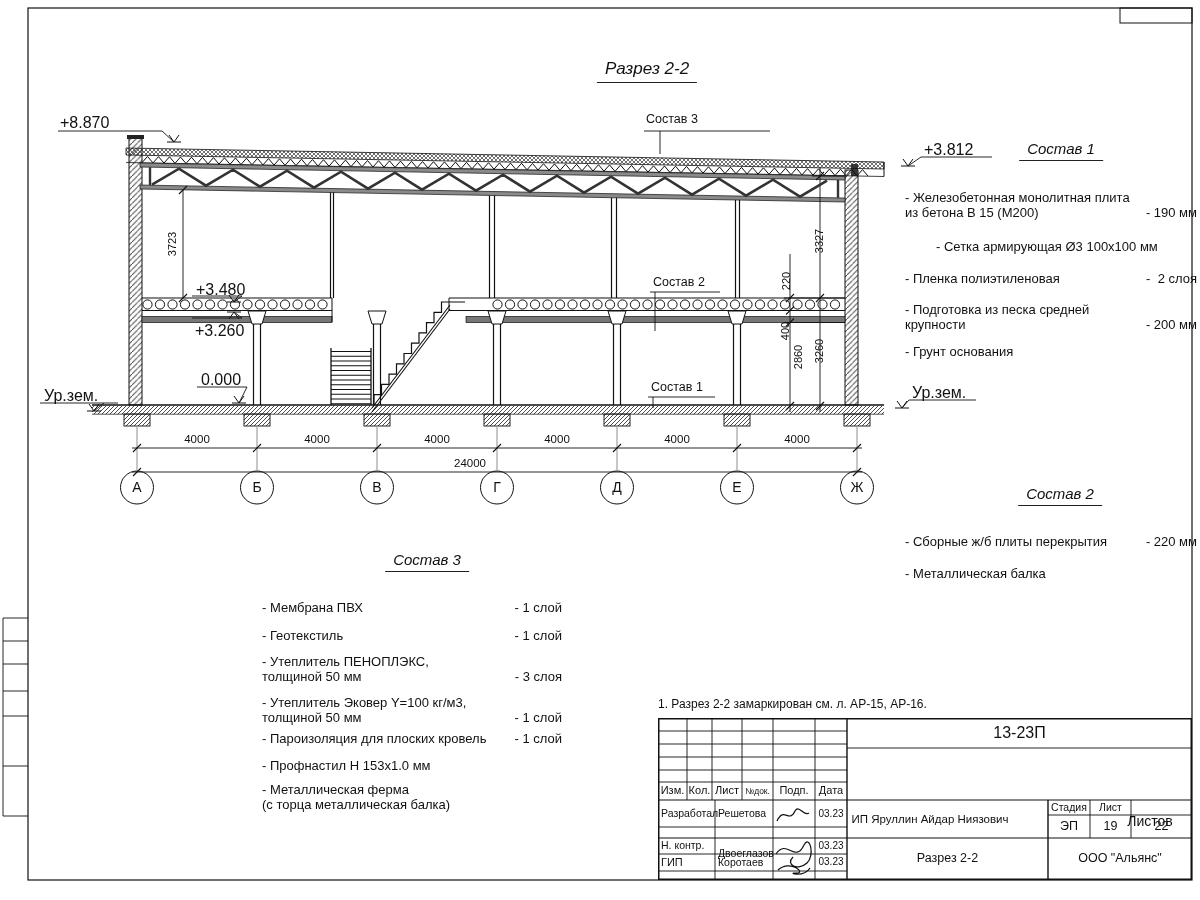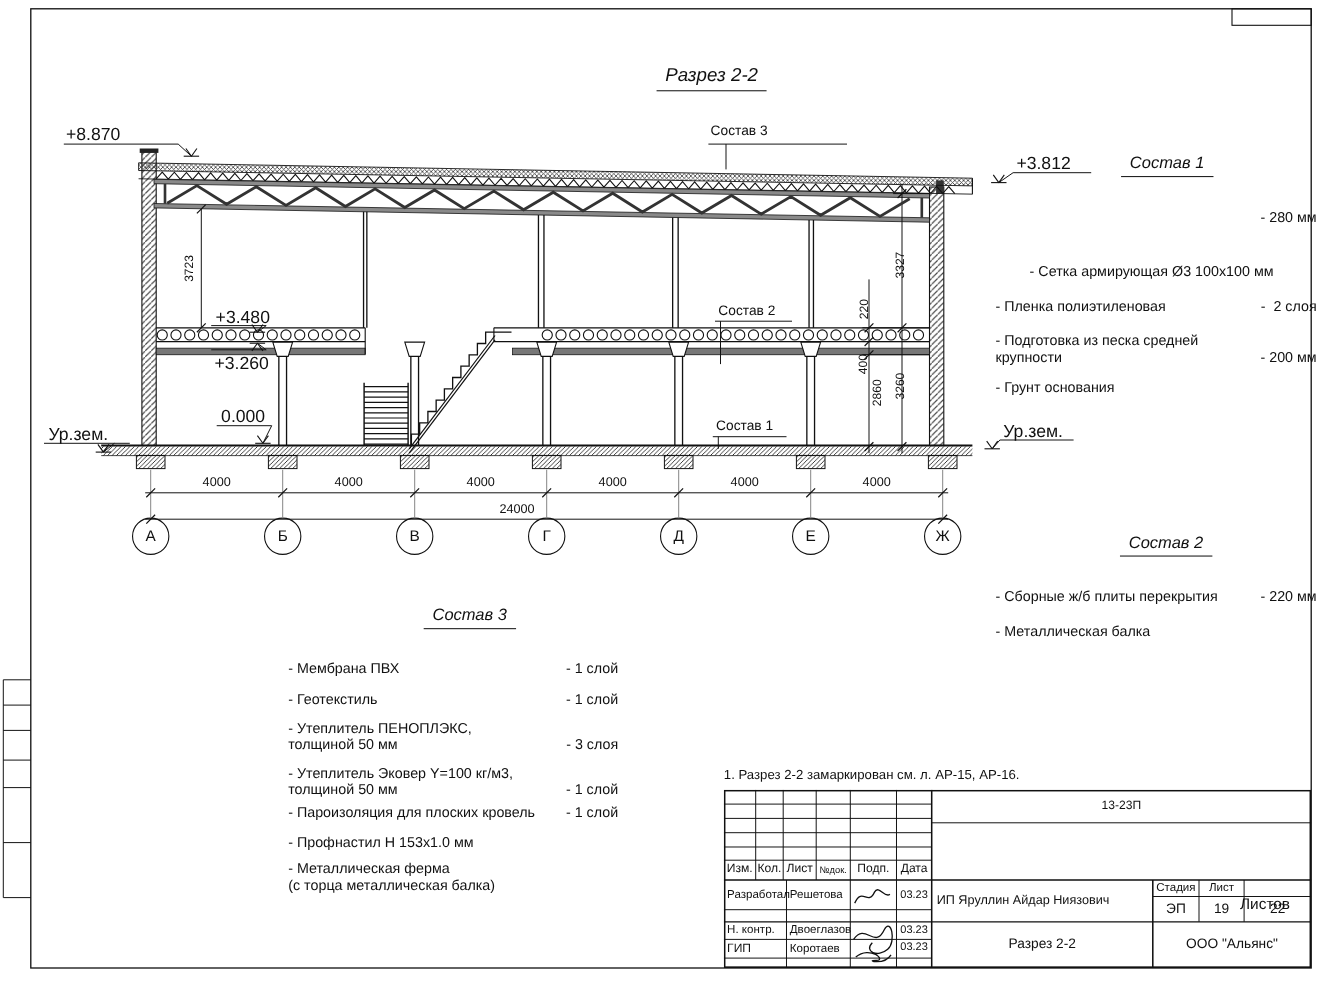--- a/index.html
+++ b/index.html
@@ -282,21 +282,23 @@
 <div class="axisl" style="left:600.5px;top:471px">Д</div>
 <div class="axisl" style="left:720.5px;top:471px">Е</div>
 <div class="axisl" style="left:840.5px;top:471px">Ж</div>
 
 <div class="t callout" style="left:646px;top:112px">Состав 3</div>
 <div class="t callout" style="left:653px;top:275px">Состав 2</div>
 <div class="t callout" style="left:651px;top:380px">Состав 1</div>
 
 <div class="t c hdr" style="left:1061px;top:140px;font-size:15px">Состав 1</div>
 <div class="lst" style="left:905px;top:190px;width:292px">
-  <span class="vl">- 280 мм</span>
+  <span class="nm">- Железобетонная  монолитная плита
+из бетона В 15 (М200)</span>
+  <span class="vl">- 190 мм</span>
 </div>
 <div class="lst" style="left:936px;top:239px;width:292px">
   <span class="nm">- Сетка армирующая Ø3 100х100 мм</span>
   <span class="vl"></span>
 </div>
 <div class="lst" style="left:905px;top:271px;width:292px">
   <span class="nm">- Пленка полиэтиленовая</span>
   <span class="vl">-  2 слоя</span>
 </div>
 <div class="lst" style="left:905px;top:302px;width:292px">
@@ -373,28 +375,28 @@
   <div class="cell" style="left:54px;top:64px;width:30px;height:18px;font-size:11px">Лист</div>
   <div class="cell" style="left:84px;top:64px;width:31px;height:18px;font-size:8.5px">№док.</div>
   <div class="cell" style="left:115px;top:64px;width:42px;height:18px;font-size:11px">Подп.</div>
   <div class="cell" style="left:157px;top:64px;width:32px;height:18px;font-size:11px">Дата</div>
 
   <div class="cell cl" style="left:3px;top:84px;width:54px;height:24px;font-size:10.5px">Разработал</div>
   <div class="cell cl" style="left:60px;top:84px;width:55px;height:24px;font-size:10.5px">Решетова</div>
   <div class="cell" style="left:157px;top:84px;width:32px;height:24px;font-size:10px">03.23</div>
 
   <div class="cell cl" style="left:3px;top:120px;width:54px;height:16px;font-size:10.5px">Н. контр.</div>
-  <div class="cell cl" style="left:60px;top:120px;width:55px;height:16px;font-size:10.5px">Двоеглазов</div>
+  <div class="cell cl" style="left:60px;top:120px;width:55px;height:32px;font-size:10.5px">Двоеглазов</div>
   <div class="cell" style="left:157px;top:120px;width:32px;height:16px;font-size:10px">03.23</div>
 
   <div class="cell cl" style="left:3px;top:136px;width:54px;height:17px;font-size:11px">ГИП</div>
   <div class="cell cl" style="left:60px;top:136px;width:55px;height:17px;font-size:10.5px">Коротаев</div>
   <div class="cell" style="left:157px;top:136px;width:32px;height:17px;font-size:10px">03.23</div>
 
-  <div class="cell" style="left:189px;top:0;width:345px;height:30px;font-size:11px">13-23П</div>
+  <div class="cell" style="left:189px;top:0;width:345px;height:30px;font-size:16px">13-23П</div>
   <div class="cell" style="left:189px;top:82px;width:166px;height:38px;font-size:11.5px">ИП Яруллин Айдар Ниязович</div>
 
   <div class="cell" style="left:390px;top:82px;width:42px;height:15px;font-size:10.5px">Стадия</div>
   <div class="cell" style="left:432px;top:82px;width:41px;height:15px;font-size:10.5px">Лист</div>
   <div class="cell" style="left:473px;top:96px;width:38px;height:15px;font-size:14px">Листов</div>
   <div class="cell" style="left:390px;top:97px;width:42px;height:23px;font-size:12.5px">ЭП</div>
   <div class="cell" style="left:432px;top:97px;width:41px;height:23px;font-size:12.5px">19</div>
   <div class="cell" style="left:473px;top:97px;width:61px;height:23px;font-size:12.5px">22</div>
 
   <div class="cell" style="left:189px;top:120px;width:201px;height:42px;font-size:12.5px">Разрез 2-2</div>

